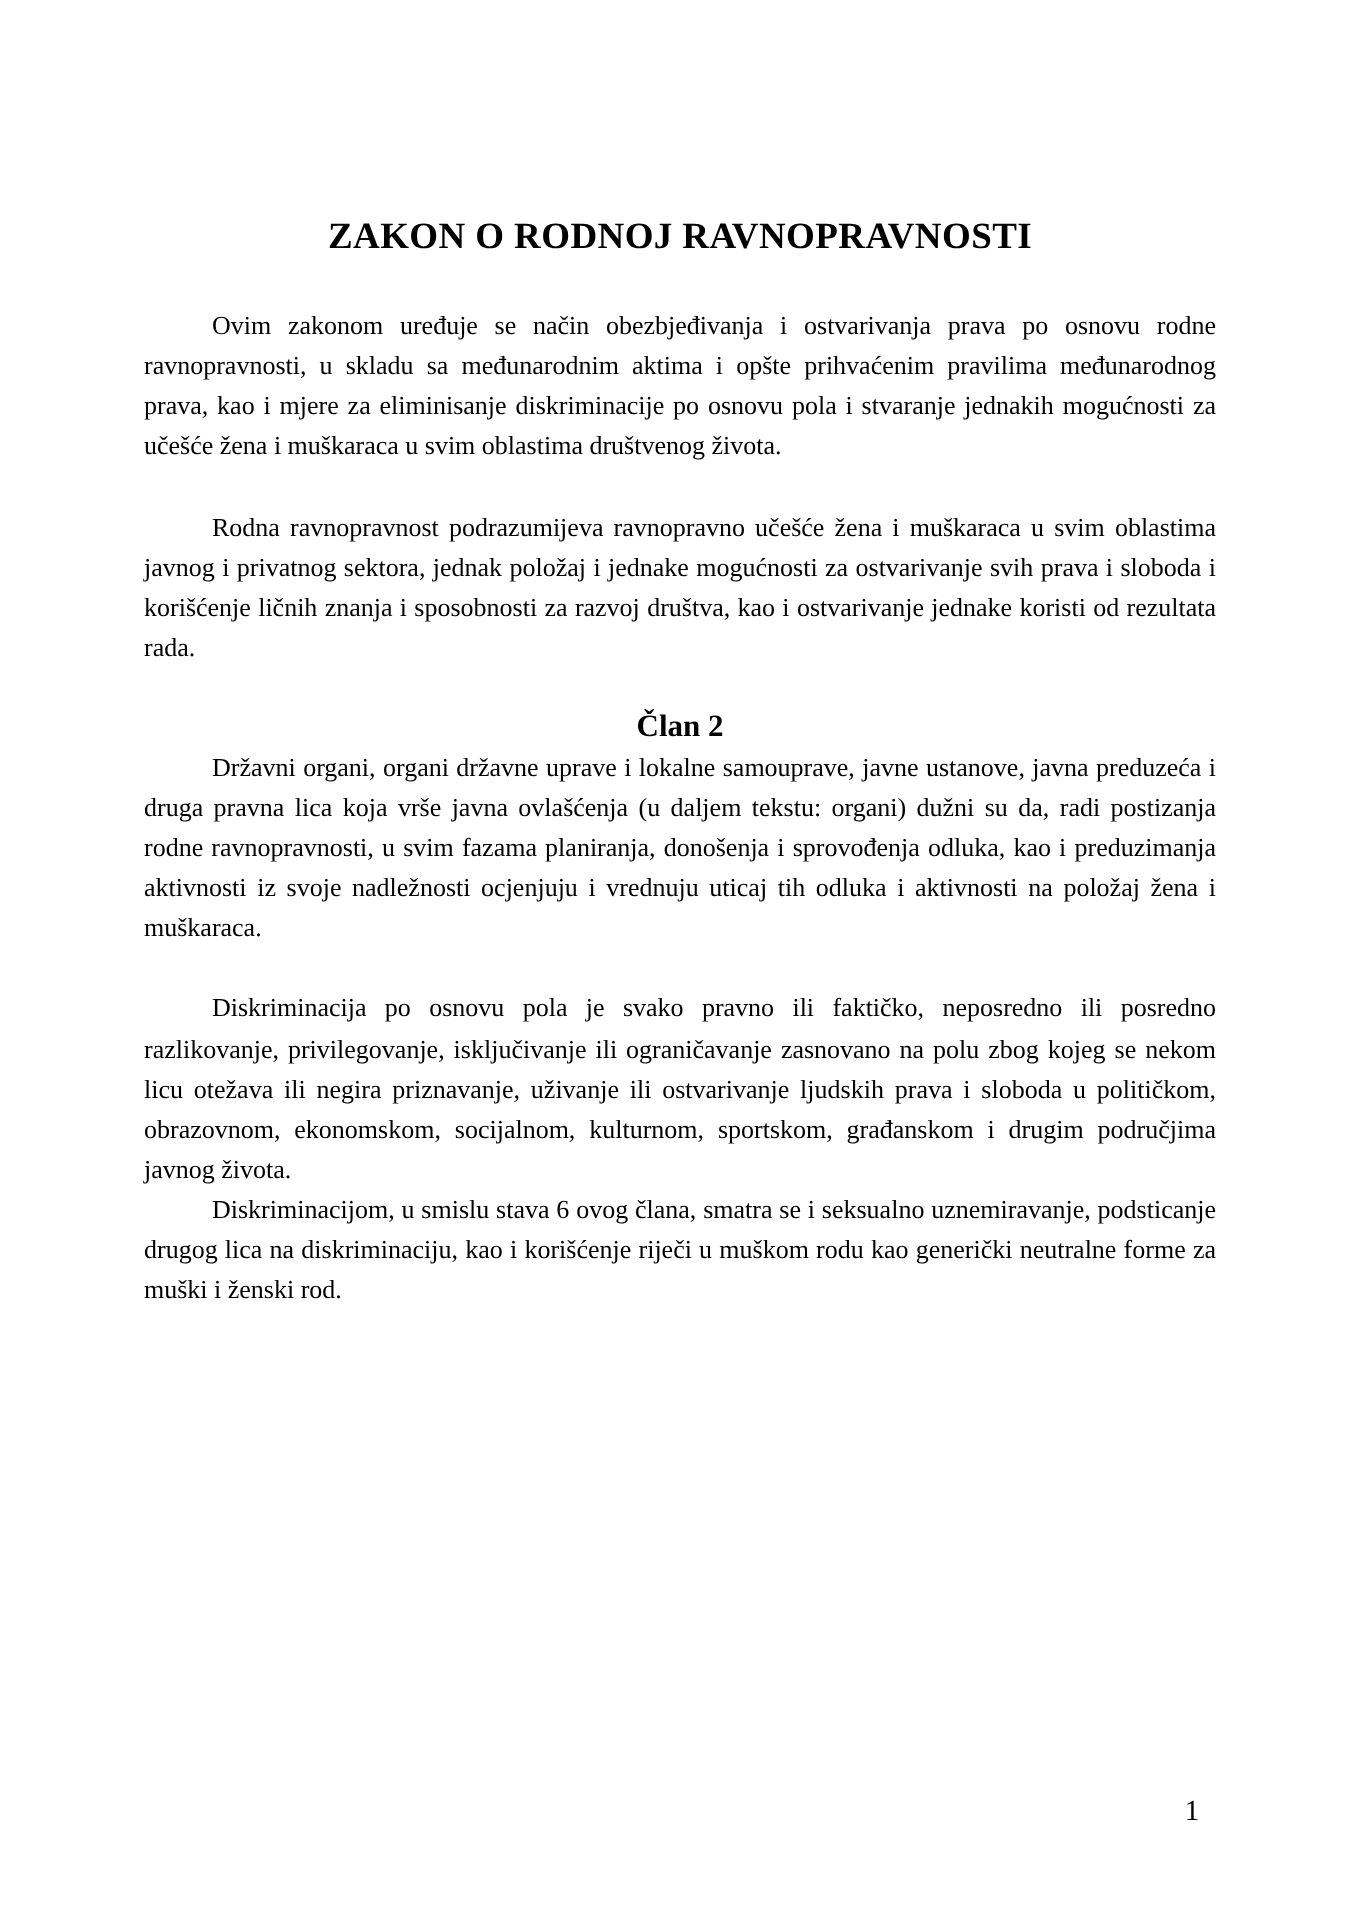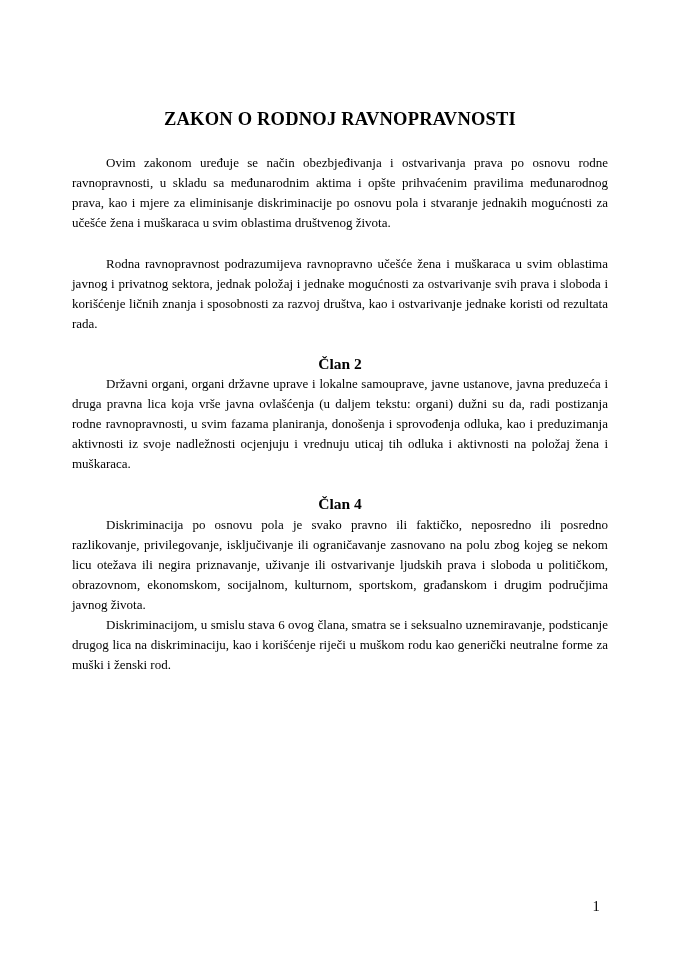--- a/index.html
+++ b/index.html
@@ -100,21 +100,20 @@
     </div>
 
     <div class="article">
       <div class="article-spacer"></div>
       <div class="article-heading">Član 2</div>
       <p class="article-body">Državni organi, organi državne uprave i lokalne samouprave, javne ustanove, javna preduzeća i druga pravna lica koja vrše javna ovlašćenja (u daljem tekstu: organi) dužni su da, radi postizanja rodne ravnopravnosti, u svim fazama planiranja, donošenja i sprovođenja odluka, kao i preduzimanja aktivnosti iz svoje nadležnosti ocjenjuju i vrednuju uticaj tih odluka i aktivnosti na položaj žena i muškaraca.</p>
     </div>
 
     <div class="article">
       <div class="article-spacer"></div>
-      <div class="article-heading">Član 4</div>
       <p class="article-body">Diskriminacija po osnovu pola je svako pravno ili faktičko, neposredno ili posredno razlikovanje, privilegovanje, isključivanje ili ograničavanje zasnovano na polu zbog kojeg se nekom licu otežava ili negira priznavanje, uživanje ili ostvarivanje ljudskih prava i sloboda u političkom, obrazovnom, ekonomskom, socijalnom, kulturnom, sportskom, građanskom i drugim područjima javnog života.</p>
       <p class="article-body">Diskriminacijom, u smislu stava 6 ovog člana, smatra se i seksualno uznemiravanje, podsticanje drugog lica na diskriminaciju, kao i korišćenje riječi u muškom rodu kao generički neutralne forme za muški i ženski rod.</p>
     </div>
 
   </div>
 
   <div class="page-number">1</div>
 </div>
 
 </body></html>

